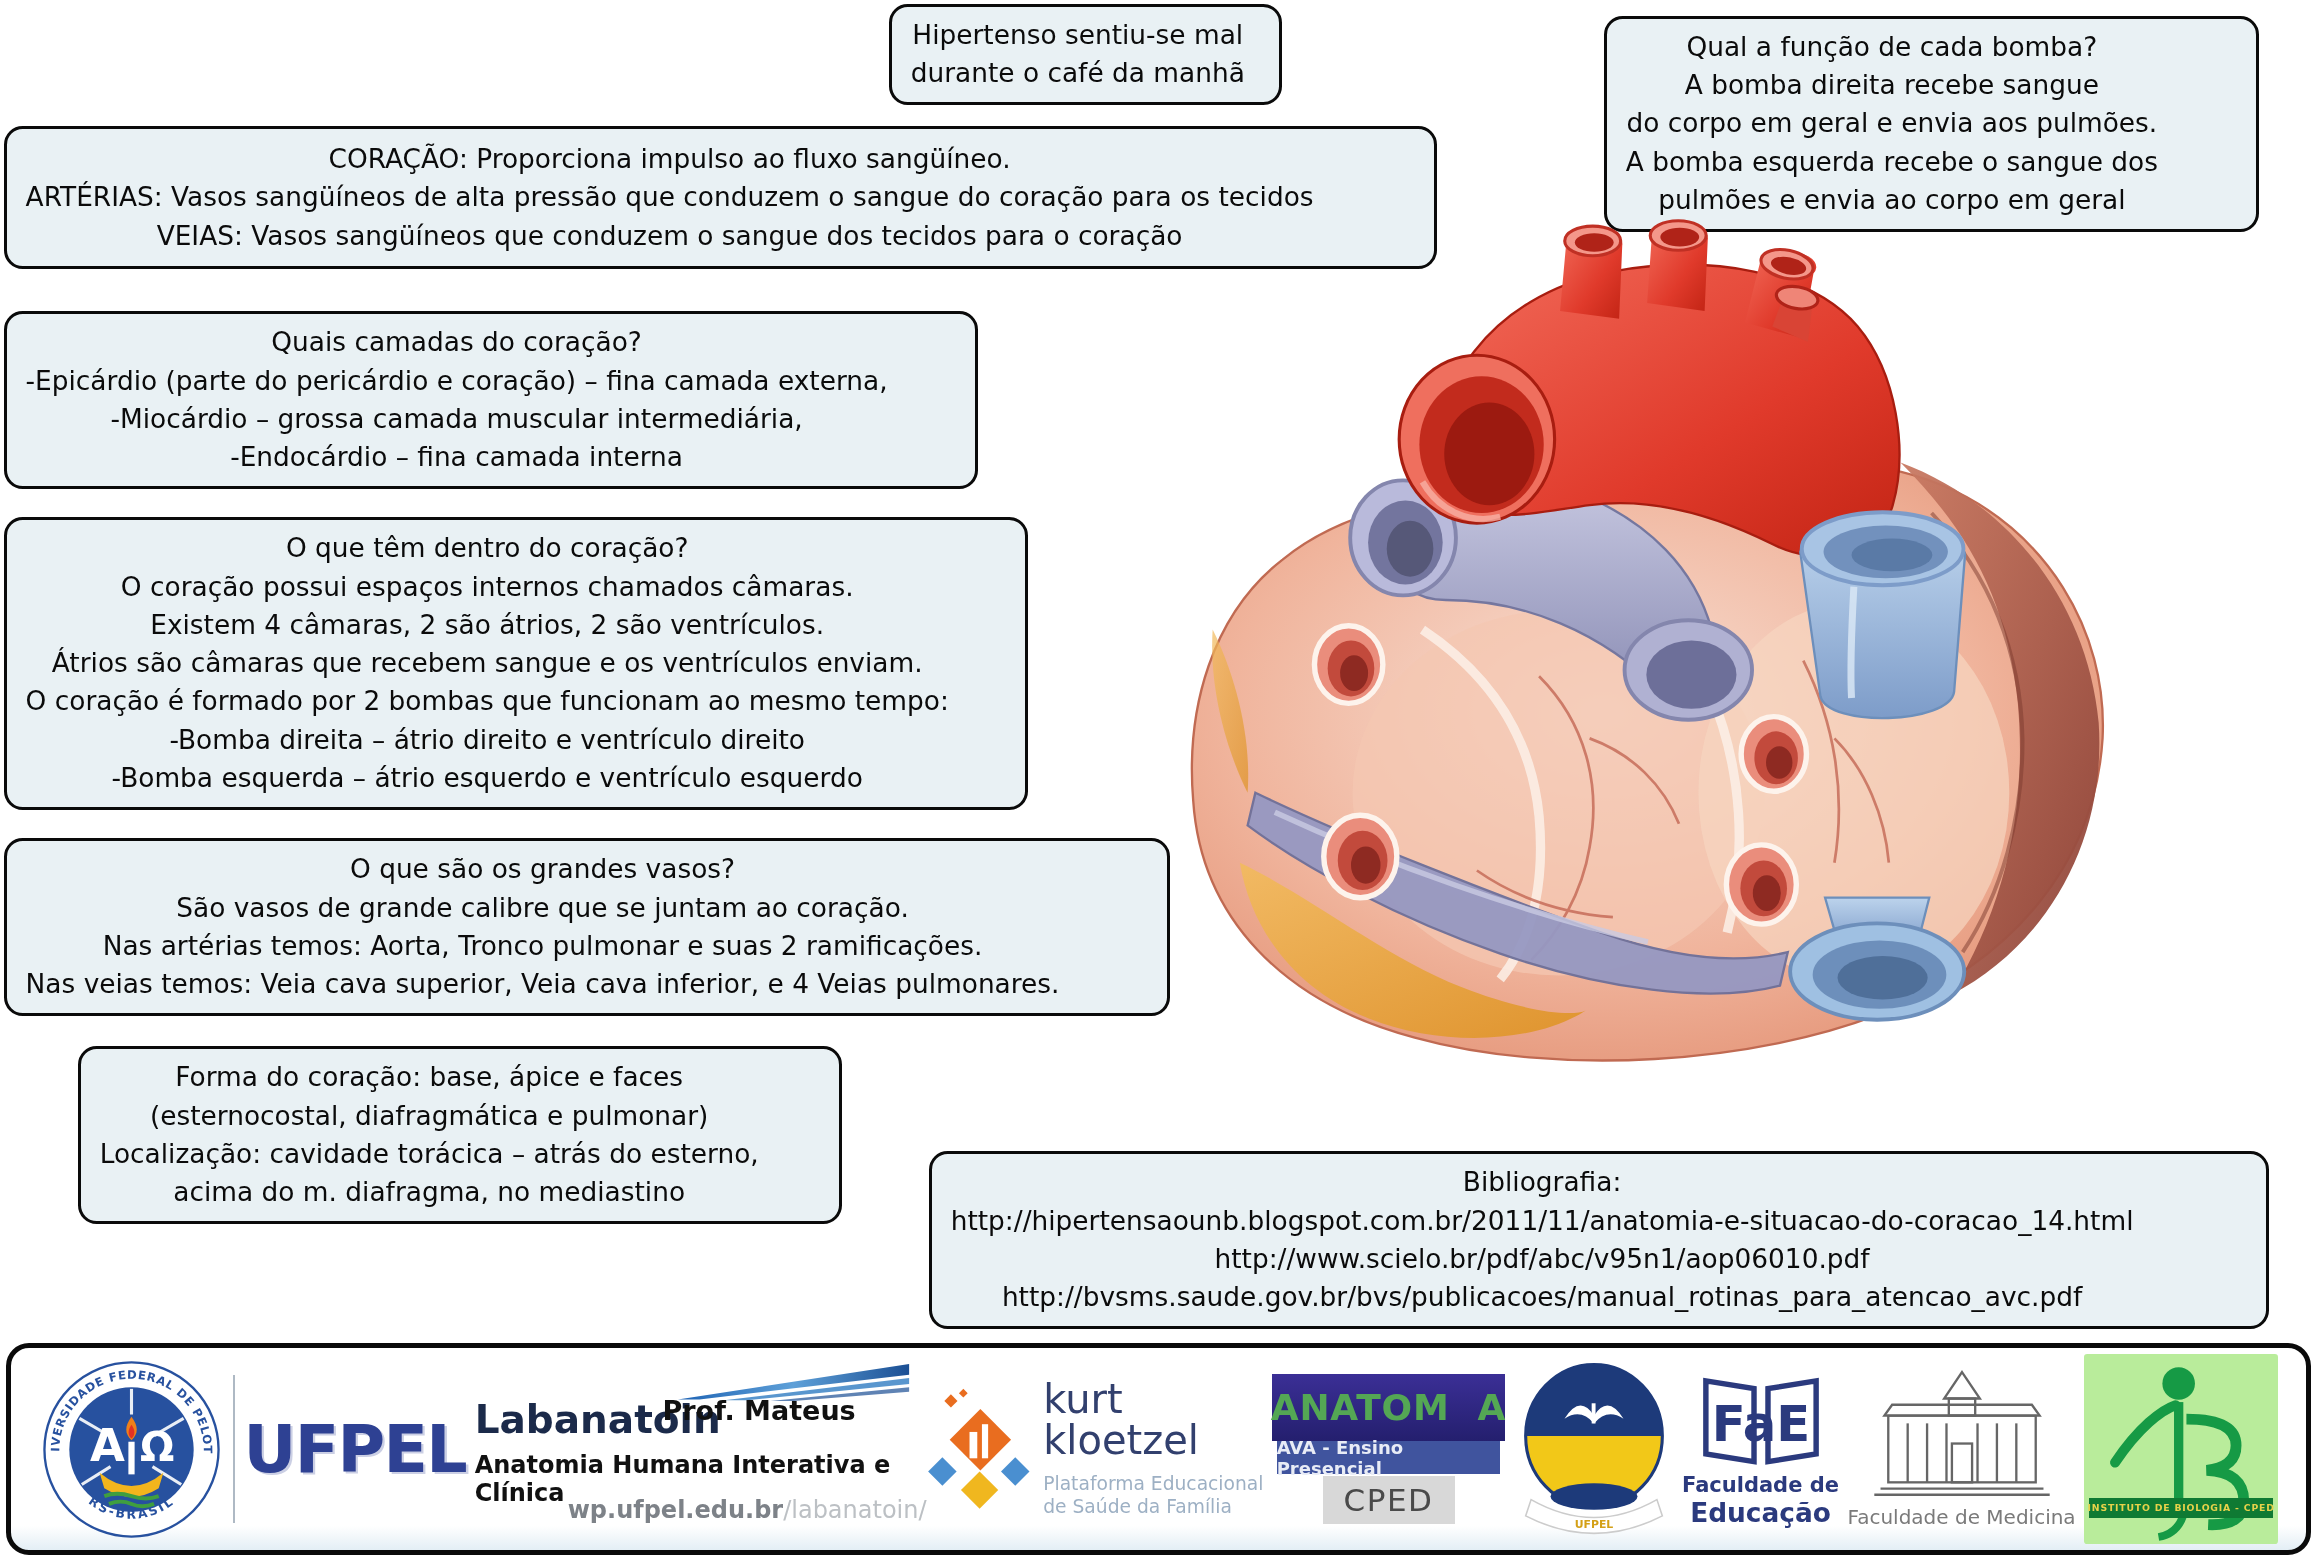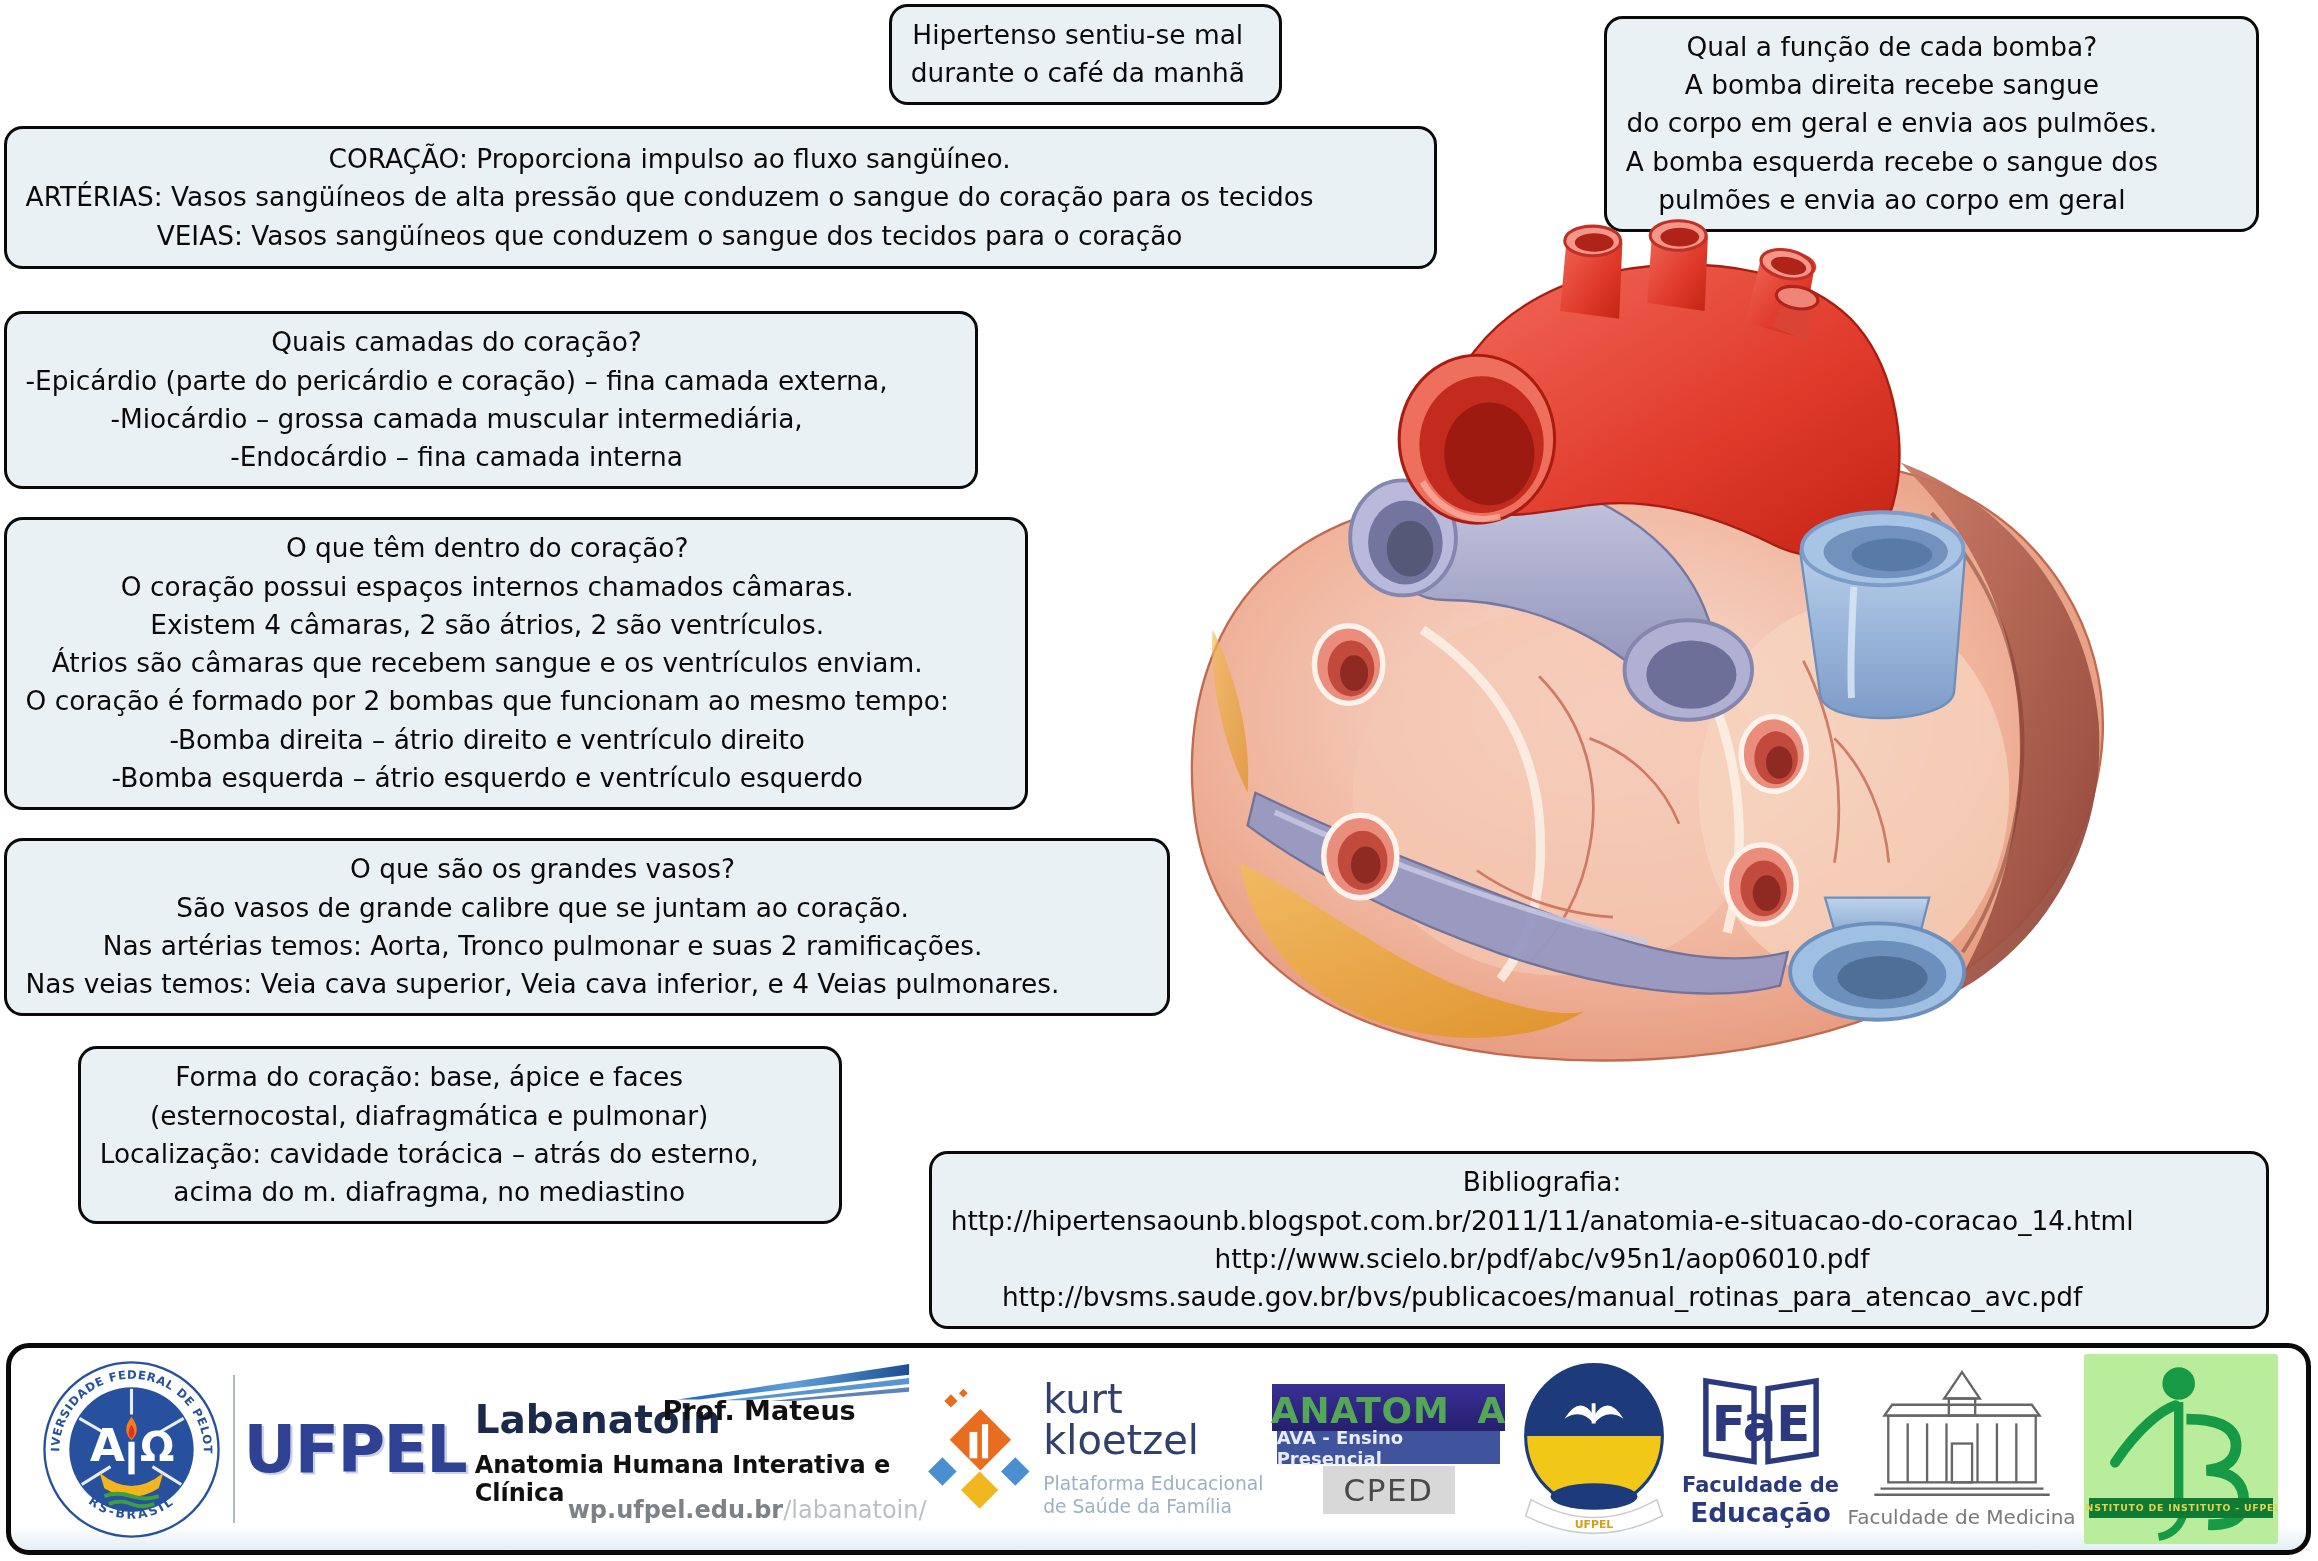--- a/index.html
+++ b/index.html
@@ -31,22 +31,22 @@
   .laban-title{position:absolute;left:0;top:33px;font-size:39px;font-weight:bold;color:#1b2a4a;}
   .laban-swoosh{position:absolute;right:0;top:0;}
   .laban-prof{position:absolute;right:54px;top:31px;font-size:27px;font-weight:bold;color:#111;}
   .laban-sub{position:absolute;left:0;top:87px;font-size:24px;font-weight:bold;color:#111;}
   .laban-url{position:absolute;left:93px;top:132px;font-size:24px;font-weight:bold;}
   .laban-url .host{color:#7d8288;} .laban-url .path{color:#bcc0c4;font-weight:normal;}
   .kurt{display:flex;align-items:center;gap:8px;flex:0 0 auto;}
   .kurt-text .nm{font-size:40px;color:#32406e;line-height:1.02;}
   .kurt-text .tg{font-size:18.7px;color:#9db0c4;line-height:1.25;margin-top:11px;}
   .anat{width:233px;flex:0 0 auto;display:flex;flex-direction:column;align-items:center;}
-  .anat-bar1{width:100%;height:47px;background:linear-gradient(#3b2f96,#241f6e);
-             display:flex;align-items:flex-end;justify-content:center;gap:14px;}
+  .anat-bar1{width:100%;height:67px;background:linear-gradient(#3b2f96,#241f6e);
+             display:flex;align-items:center;justify-content:center;gap:14px;}
   .anat-bar1 span{font-size:36px;font-weight:bold;color:#54a754;letter-spacing:0.8px;}
   .anat-bar2{width:96%;height:33px;background:#40549e;display:flex;align-items:center;justify-content:center;}
   .anat-bar2 span{font-size:18px;font-weight:bold;color:#e8ecf6;}
   .anat-cped{width:132px;height:48px;background:#d8d8d8;display:flex;align-items:center;justify-content:center;margin-top:1.6px;}
   .anat-cped span{font-size:31px;color:#4a4a4a;letter-spacing:1.6px;}
   .fae{display:flex;flex-direction:column;align-items:center;flex:0 0 auto;}
   .fae-l1{font-size:21px;font-weight:bold;color:#2b3a7e;margin-top:1.6px;}
   .fae-l2{font-size:26.4px;font-weight:bold;color:#2b3a7e;}
   .med{display:flex;flex-direction:column;align-items:center;flex:0 0 auto;}
   .med-label{font-size:20px;color:#7a7a7a;margin-top:3.1px;}
@@ -378,19 +378,19 @@
 
     <div class="bio">
       <svg width="194" height="190" viewBox="0 0 250 245">
         <circle cx="122" cy="38" r="21" fill="#169a45"></circle>
         <rect x="116" y="62" width="12" height="140" fill="#169a45"></rect>
         <path d="M40,140 C70,95 100,72 118,66" fill="none" stroke="#169a45" stroke-width="13" stroke-linecap="round"></path>
         <path d="M132,84 Q196,84 196,118 Q196,146 158,150 Q206,152 206,190 Q206,222 160,220" fill="none" stroke="#169a45" stroke-width="14"></path>
         <path d="M128,208 Q120,232 96,236" fill="none" stroke="#169a45" stroke-width="10"></path>
       </svg>
       <div class="bio-strip">
-        <span>INSTITUTO DE INSTITUTO - UFPEL</span>
+        <span>INSTITUTO DE BIOLOGIA - CPED</span>
       </div>
     </div>
 
   </div>
 </div>
 
 
 </body></html>

